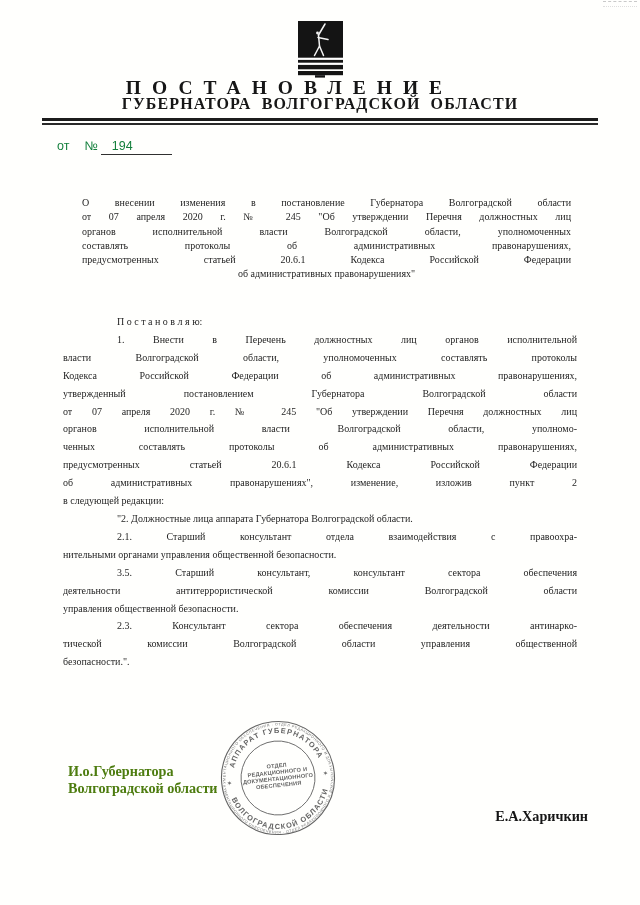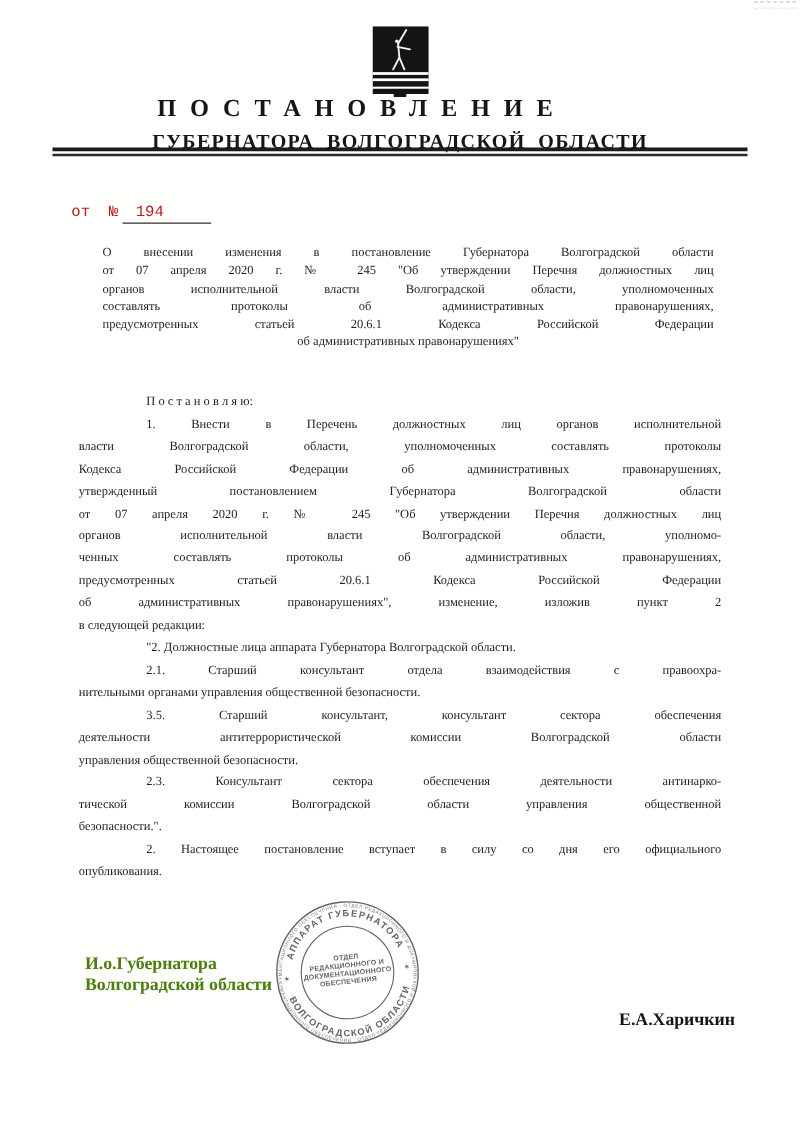--- a/index.html
+++ b/index.html
@@ -14,27 +14,26 @@
   .emblem{position:absolute;left:298px;top:21px;}
   .title{
     position:absolute;top:78px;left:0;width:568px;text-align:center;
     font-weight:bold;font-size:19.5px;line-height:1.05;letter-spacing:11px;text-indent:11px;
     color:#161616;
   }
   .subtitle{
     position:absolute;top:94px;left:0;width:640px;text-align:center;
     font-weight:bold;font-size:16px;line-height:1.2;letter-spacing:1.1px;word-spacing:5px;
     color:#161616;
-    margin-top:10px;
   }
   .rule-thick{position:absolute;top:118px;left:42px;width:556px;height:2.6px;background:#1c1c1c;}
   .rule-thin{position:absolute;top:123.4px;left:42px;width:556px;height:1.3px;background:#2a2a2a;}
   .dateline{
     position:absolute;top:139px;left:57px;display:flex;align-items:baseline;
-    font-family:Liberation Mono, monospace;font-size:12.5px;color:#b91c1c;margin-top:24px;
+    font-family:Liberation Sans, sans-serif;font-size:12.5px;color:#15803d;
   }
   .dl-fill{display:inline-block;border-bottom:1.2px solid #303030;height:15px;}
   .dl-date{width:148px;padding-left:11px;margin-left:4px;}
   .dl-no{margin-left:15px;margin-right:3px;}
   .dl-num{width:60px;padding-left:11px;}
   .subject{
     position:absolute;left:82px;top:196px;width:489px;
     font-size:10px;line-height:14.3px;
   }
   .subject .line{text-align:justify;text-align-last:justify;}
@@ -124,24 +123,20 @@
     <div class="para">
         <div class="line">3.5. Старший консультант, консультант сектора обеспечения</div>
         <div class="line">деятельности антитеррористической комиссии Волгоградской области</div>
         <div class="line">управления общественной безопасности.</div>
       </div>
     <div class="para">
         <div class="line">2.3. Консультант сектора обеспечения деятельности антинарко-</div>
         <div class="line">тической комиссии Волгоградской области управления общественной</div>
         <div class="line">безопасности.".</div>
       </div>
-    <div class="para">
-        <div class="line">2. Настоящее постановление вступает в силу со дня его официального</div>
-        <div class="line">опубликования.</div>
-      </div>
   </div>
 
   <div class="sig-left">
     <div>И.о.Губернатора</div>
     <div>Волгоградской области</div>
   </div>
   <div class="sig-name">Е.А.Харичкин</div>
 
   <svg class="stamp" width="118" height="118" viewBox="0 0 118 118">
     <g transform="rotate(-6 59 59)">

